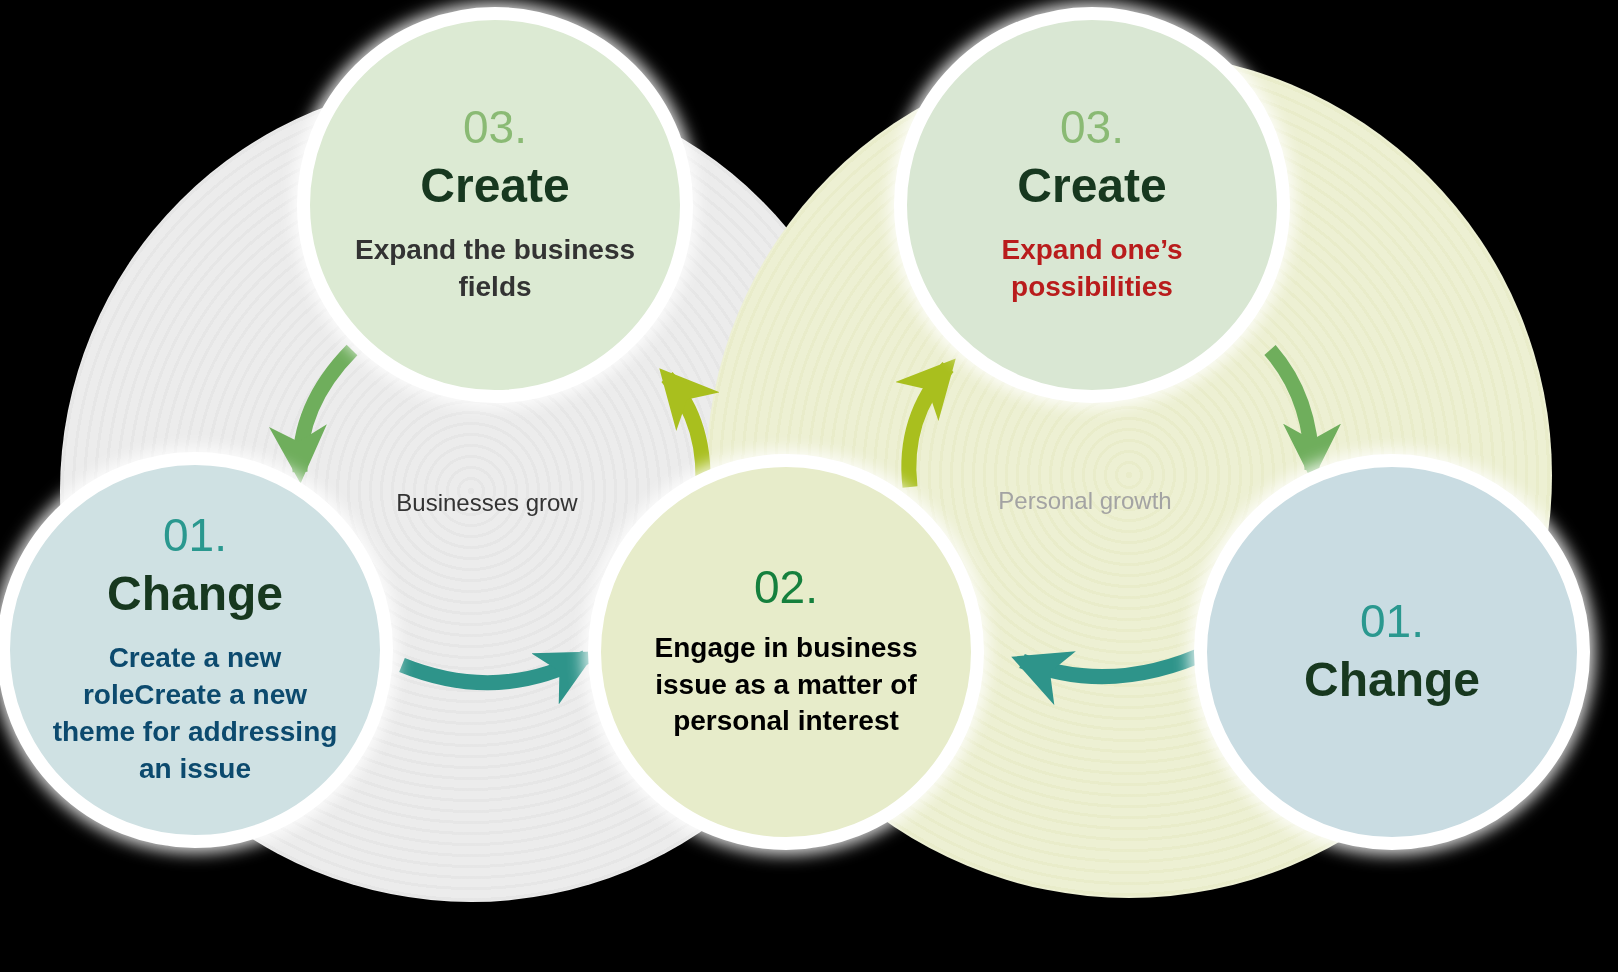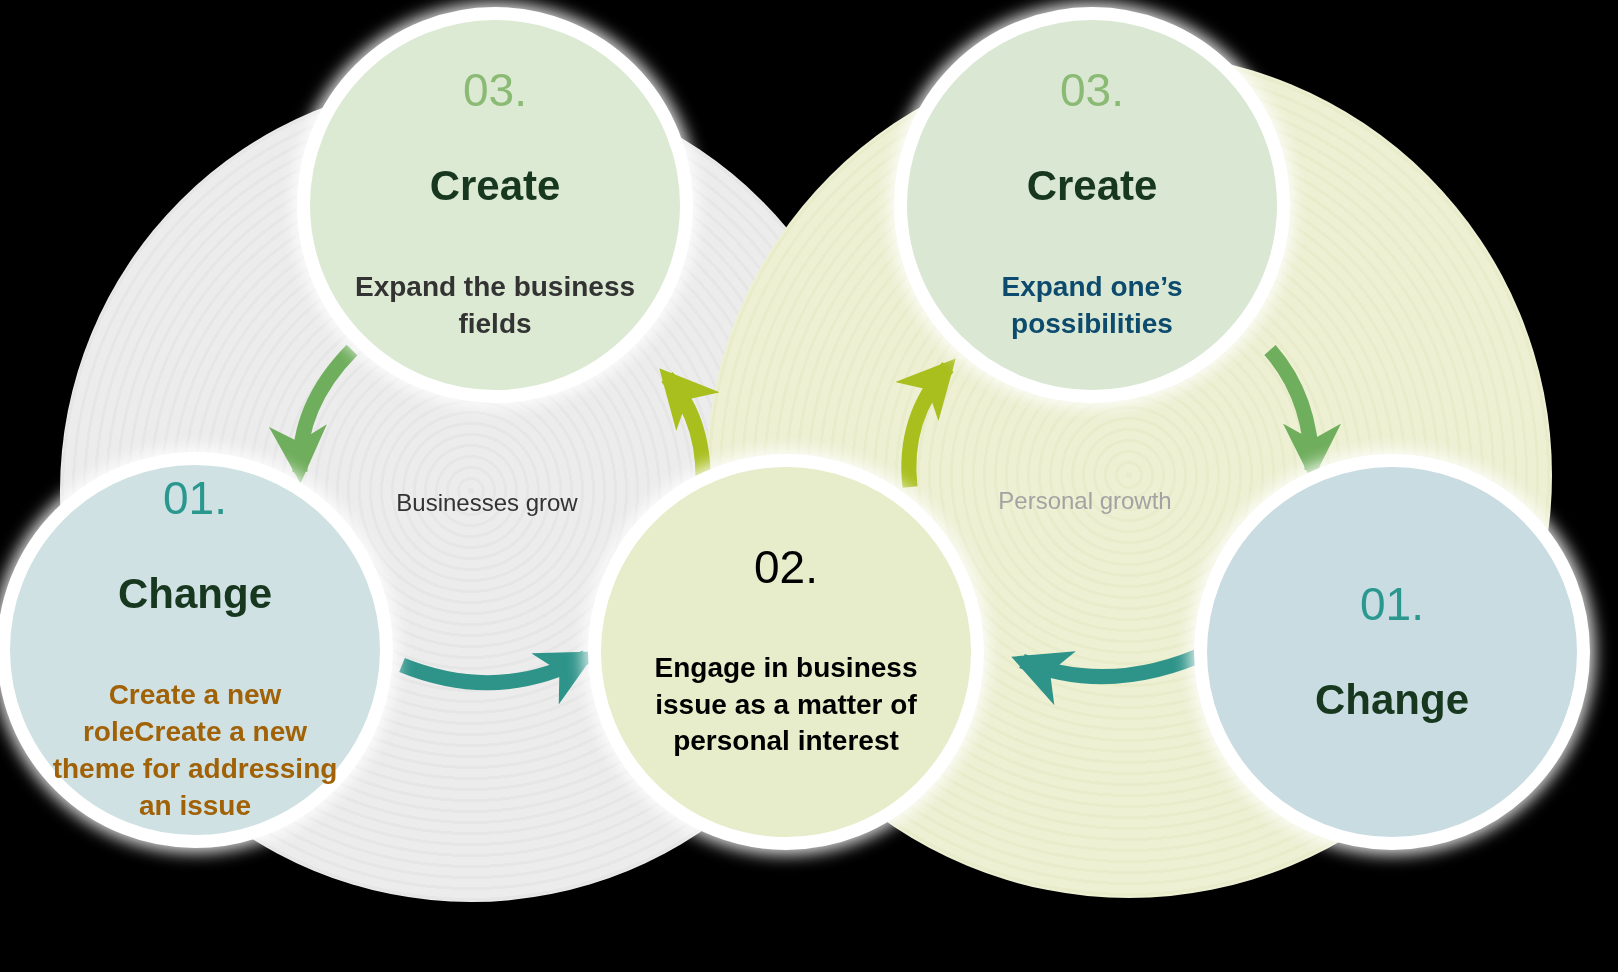--- a/index.html
+++ b/index.html
@@ -50,29 +50,28 @@
     width: 396px; height: 396px;
     box-sizing: border-box;
     border: 13px solid #ffffff;
     border-radius: 50%;
     box-shadow: 0 0 16px 5px rgba(255,255,255,0.85);
     display: flex;
     flex-direction: column;
     align-items: center;
     justify-content: center;
     text-align: center;
-    gap: 40px;
   }
   .node .num {
     font-size: 46px;
     font-weight: 500;
     line-height: 1;
   }
   .node .title {
-    font-size: 42px;
+    font-size: 48px;
     font-weight: 700;
     line-height: 1.1;
     margin-top: 10px;
   }
   .node .desc {
     font-size: 28px;
     font-weight: 700;
     line-height: 1.32;
     margin-top: 20px;
     max-width: 306px;
@@ -128,32 +127,32 @@
 
   <div class="node pos-create-business" style="background-color: rgb(220, 234, 211);">
     <div class="num" style="color: rgb(138, 186, 116);">03.</div>
     <div class="title" style="color: rgb(23, 56, 31);">Create</div>
     <div class="desc" style="color: rgb(51, 51, 51);">Expand the business fields</div>
   </div>
 
   <div class="node pos-change-business" style="background-color: rgb(207, 225, 227);">
     <div class="num" style="color: rgb(42, 152, 143);">01.</div>
     <div class="title" style="color: rgb(23, 56, 31);">Change</div>
-    <div class="desc" style="color: #a16207;">Create a new roleCreate a new theme for addressing an issue</div>
+    <div class="desc" style="color: #0c4a6e;">Create a new roleCreate a new theme for addressing an issue</div>
   </div>
 
   <div class="node pos-challenge" style="background-color: rgb(231, 236, 202);">
-    <div class="num" style="color: #000000; text-align: right;">02.</div>
+    <div class="num" style="color: #15803d; text-align: right;">02.</div>
     <div class="desc" style="color: #000000;">Engage in business issue as a matter of personal interest</div>
   </div>
 
   <div class="node pos-create-personal" style="background-color: rgb(217, 231, 211);">
     <div class="num" style="color: rgb(138, 186, 116);">03.</div>
     <div class="title" style="color: rgb(23, 56, 31);">Create</div>
-    <div class="desc" style="color: #0c4a6e;">Expand one’s possibilities</div>
+    <div class="desc" style="color: #b91c1c;">Expand one’s possibilities</div>
   </div>
 
   <div class="node pos-change-personal" style="background-color: rgb(201, 220, 226);">
     <div class="num" style="color: rgb(42, 152, 143);">01.</div>
     <div class="title" style="color: rgb(23, 56, 31);">Change</div>
   </div>
 
   <div class="cycle-label business" style="color: rgb(51, 51, 51);">Businesses grow</div>
   <div class="cycle-label personal" style="color: #a3a3a3;">Personal growth</div>
 

